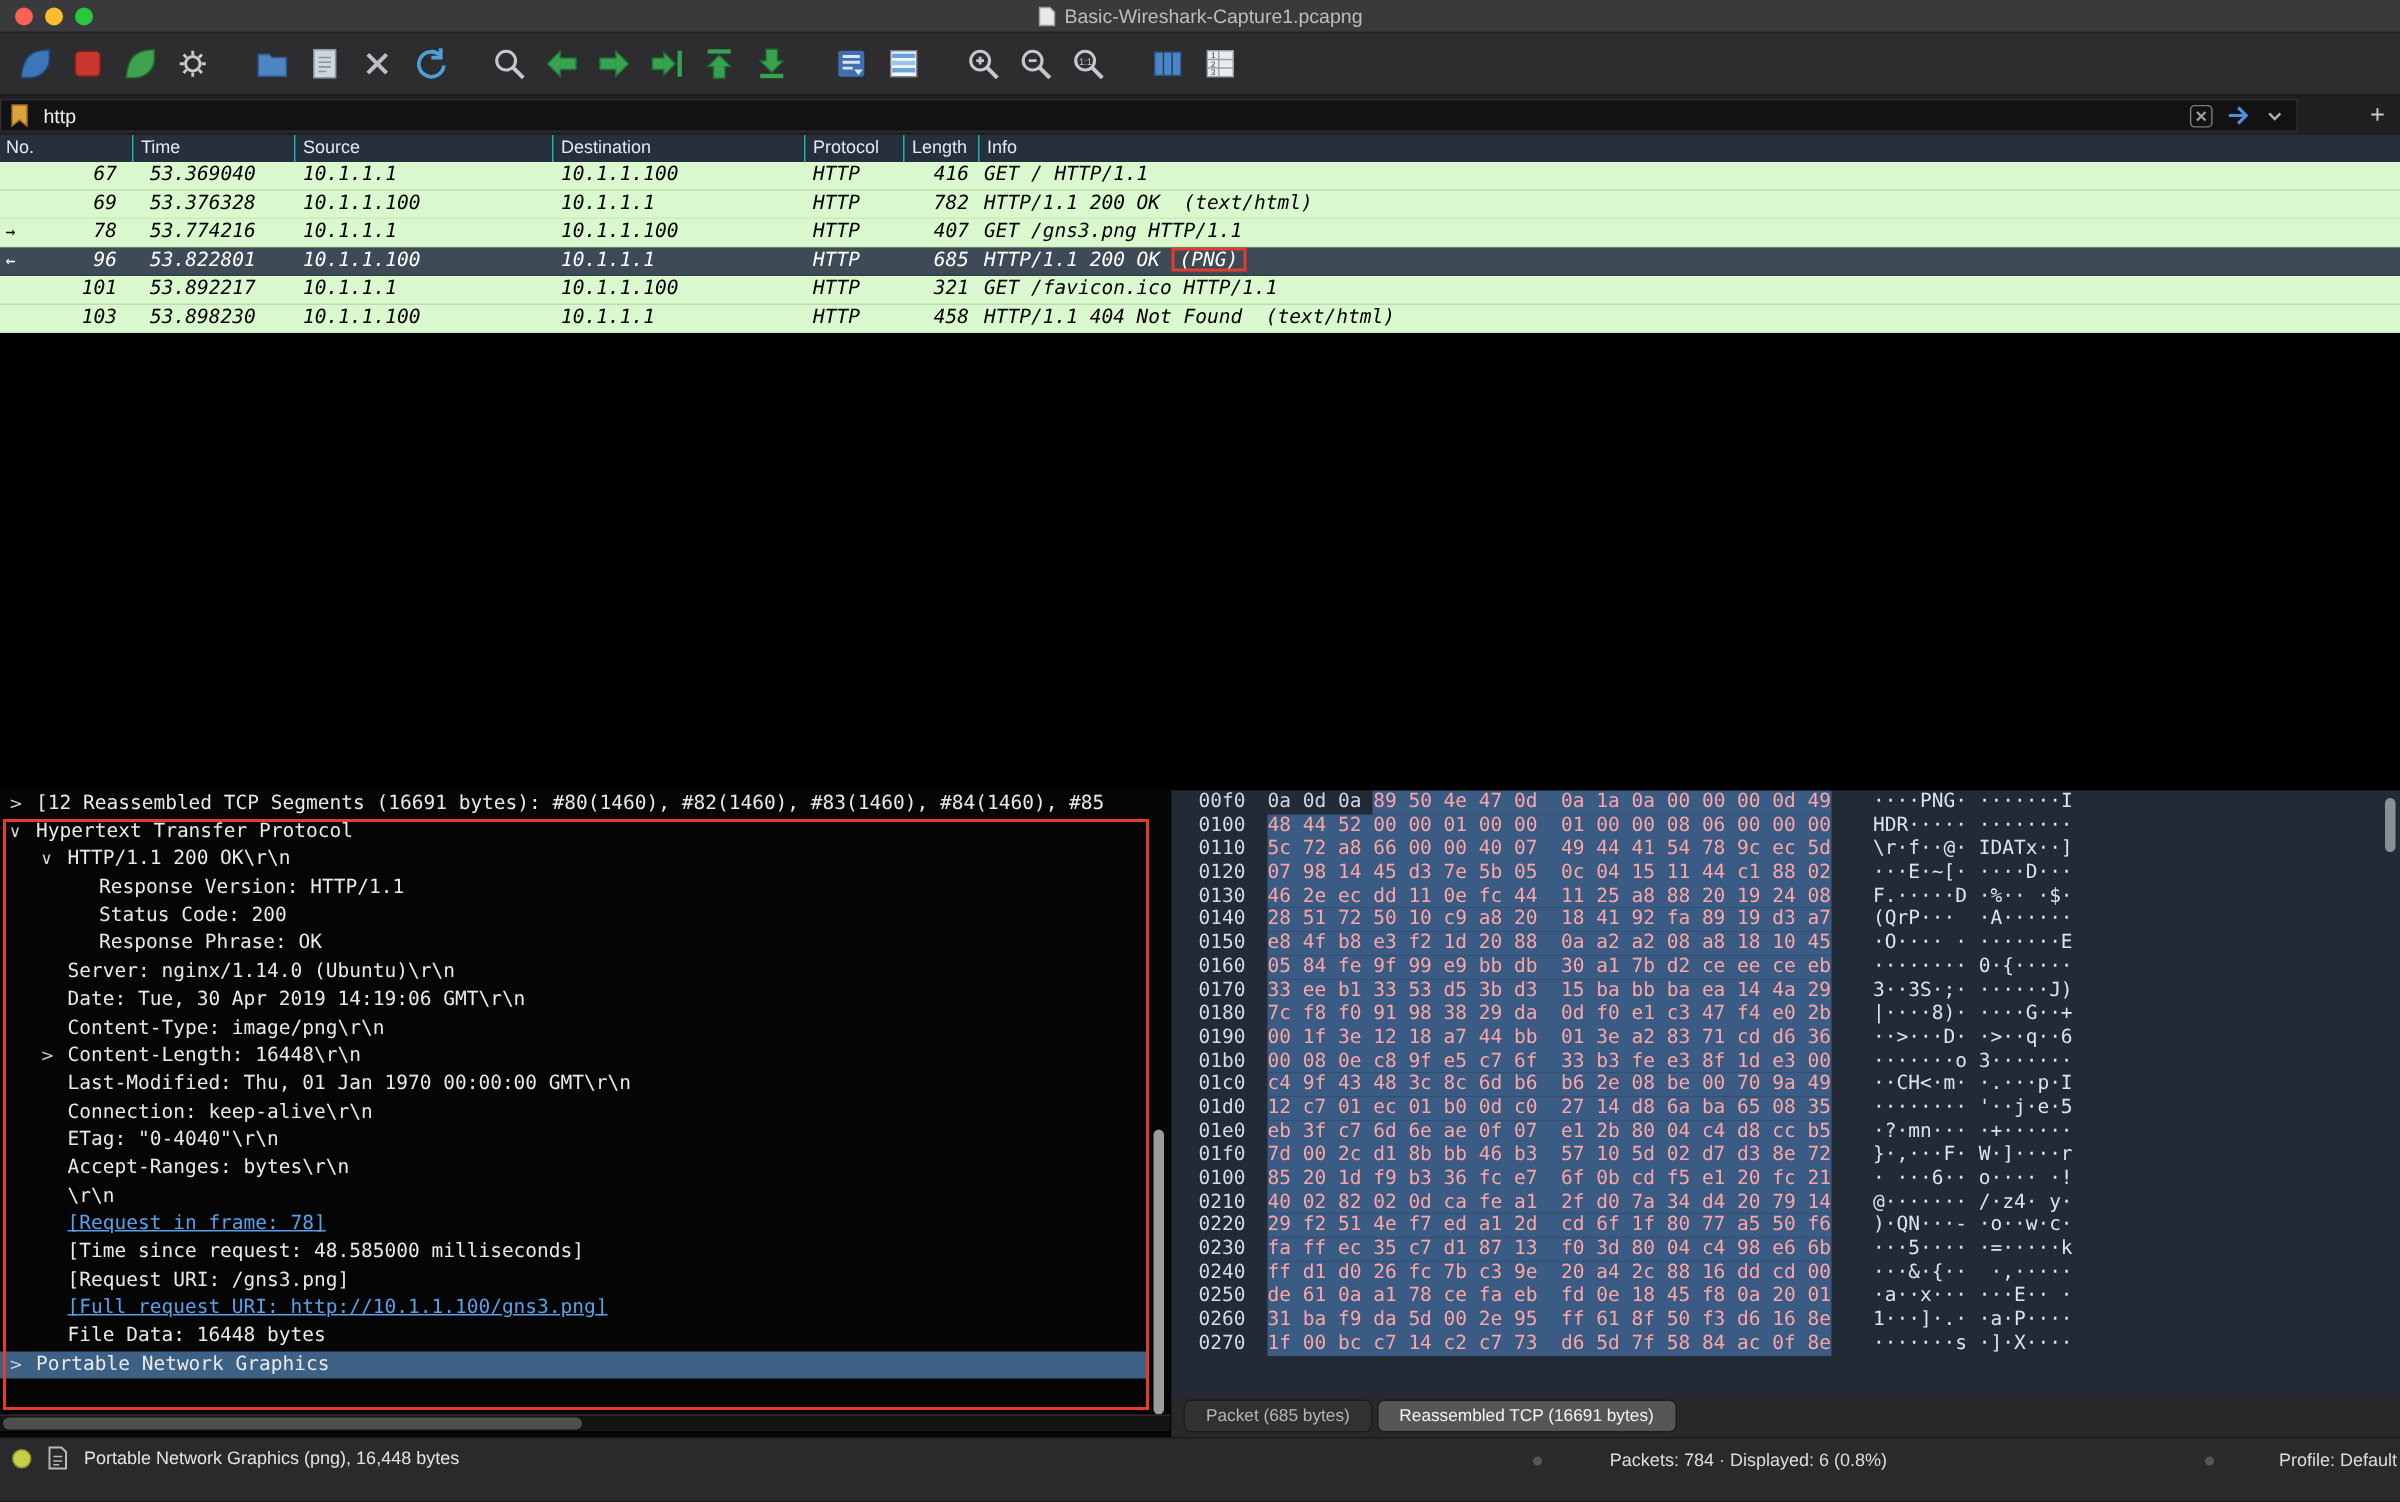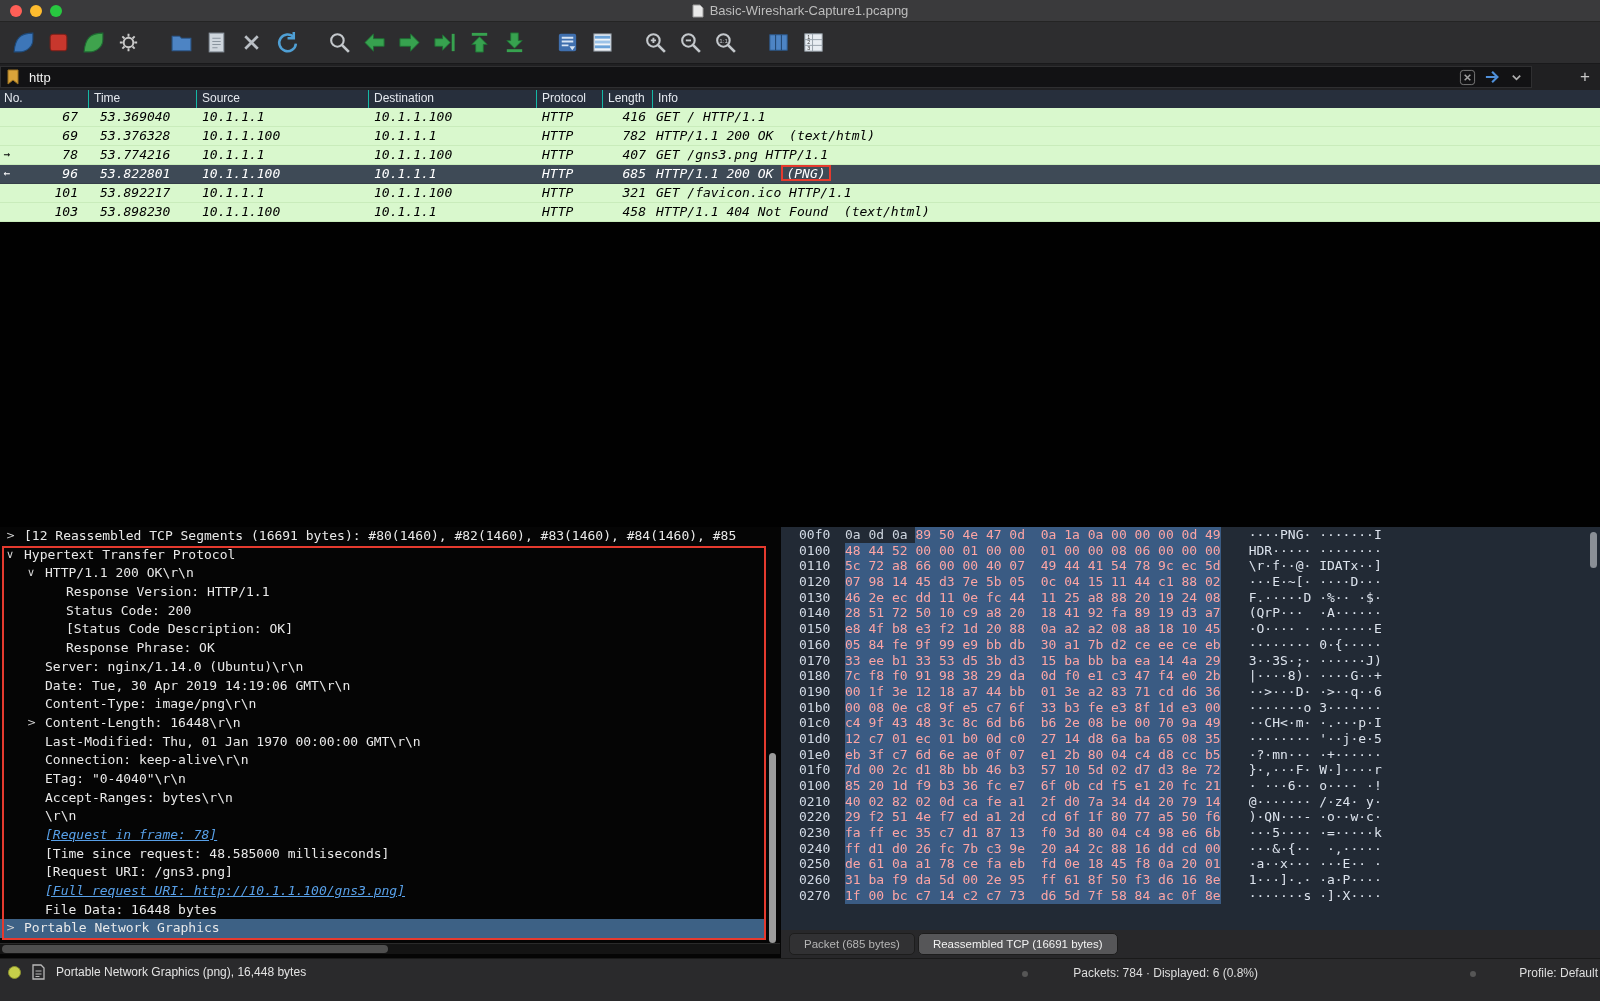--- a/index.html
+++ b/index.html
@@ -49,21 +49,21 @@
   .annot-box{border:2px solid #e53a2e;padding:0 3px;margin-left:8px;display:inline-block;height:16px;line-height:14px;}
 
   .blackarea{position:absolute;left:0;top:222px;width:1600px;height:305px;background:#010101;}
 
   
   .detail-pane{position:absolute;left:0;top:527px;width:781px;height:431px;background:#050505;}
   .drow{height:18.7px;line-height:18.7px;font-family:"DejaVu Sans Mono",monospace;font-size:13px;color:#e9e9e9;display:flex;white-space:pre;width:766px;overflow:hidden;}
   .drow.selected{background:#3d6185;}
   .dexp{width:18px;flex:none;color:#d6d6d6;font-size:11px;font-family:"DejaVu Sans",sans-serif;}
   .dtxt{white-space:pre;}
-  .dlink{color:#58a0e8;text-decoration:underline;font-style:italic;}
+  .dlink{color:#58a0e8;text-decoration:underline;}
   .red-box-detail{position:absolute;left:2px;top:18.7px;width:764px;height:394px;border:2px solid #e53a2e;pointer-events:none;}
   .detail-vscroll{position:absolute;right:5px;top:226px;width:7px;height:190px;background:#9b9b9b;border-radius:4px;}
   .hscroll-track{position:absolute;left:0;bottom:4px;width:780px;height:11px;background:#141414;border-top:1px solid #2a2a2a;}
   .hscroll-thumb{position:absolute;left:2px;top:1px;width:386px;height:8px;background:#4e4e4e;border-radius:4px;}
 
   
   .hex-pane{position:absolute;left:781px;top:527px;width:819px;height:403px;background:#222a35;overflow:hidden;}
   .hxrow{height:15.7px;line-height:15.7px;font-family:"DejaVu Sans Mono",monospace;font-size:13px;display:flex;white-space:pre;}
   .hxo{width:46px;margin-left:18px;color:#d3dbe6;flex:none;}
   .hxb{flex:none;color:#e8eef6;}
@@ -339,21 +339,20 @@
 
   <div class="blackarea"></div>
 
   <div class="detail-pane">
     <div id="detail-rows">
         <div class="drow"><span class="dexp" style="margin-left: 6px;">&gt;</span><span class="dtxt">[12 Reassembled TCP Segments (16691 bytes): #80(1460), #82(1460), #83(1460), #84(1460), #85</span></div>
         <div class="drow"><span class="dexp" style="margin-left: 6px;">∨</span><span class="dtxt">Hypertext Transfer Protocol</span></div>
         <div class="drow"><span class="dexp" style="margin-left: 27px;">∨</span><span class="dtxt">HTTP/1.1 200 OK\r\n</span></div>
         <div class="drow"><span class="dexp" style="margin-left: 48px;"></span><span class="dtxt">Response Version: HTTP/1.1</span></div>
         <div class="drow"><span class="dexp" style="margin-left: 48px;"></span><span class="dtxt">Status Code: 200</span></div>
-        <div class="drow"><span class="dexp" style="margin-left: 48px;"></span><span class="dtxt">[Status Code Description: OK]</span></div>
         <div class="drow"><span class="dexp" style="margin-left: 48px;"></span><span class="dtxt">Response Phrase: OK</span></div>
         <div class="drow"><span class="dexp" style="margin-left: 27px;"></span><span class="dtxt">Server: nginx/1.14.0 (Ubuntu)\r\n</span></div>
         <div class="drow"><span class="dexp" style="margin-left: 27px;"></span><span class="dtxt">Date: Tue, 30 Apr 2019 14:19:06 GMT\r\n</span></div>
         <div class="drow"><span class="dexp" style="margin-left: 27px;"></span><span class="dtxt">Content-Type: image/png\r\n</span></div>
         <div class="drow"><span class="dexp" style="margin-left: 27px;">&gt;</span><span class="dtxt">Content-Length: 16448\r\n</span></div>
         <div class="drow"><span class="dexp" style="margin-left: 27px;"></span><span class="dtxt">Last-Modified: Thu, 01 Jan 1970 00:00:00 GMT\r\n</span></div>
         <div class="drow"><span class="dexp" style="margin-left: 27px;"></span><span class="dtxt">Connection: keep-alive\r\n</span></div>
         <div class="drow"><span class="dexp" style="margin-left: 27px;"></span><span class="dtxt">ETag: "0-4040"\r\n</span></div>
         <div class="drow"><span class="dexp" style="margin-left: 27px;"></span><span class="dtxt">Accept-Ranges: bytes\r\n</span></div>
         <div class="drow"><span class="dexp" style="margin-left: 27px;"></span><span class="dtxt">\r\n</span></div>

